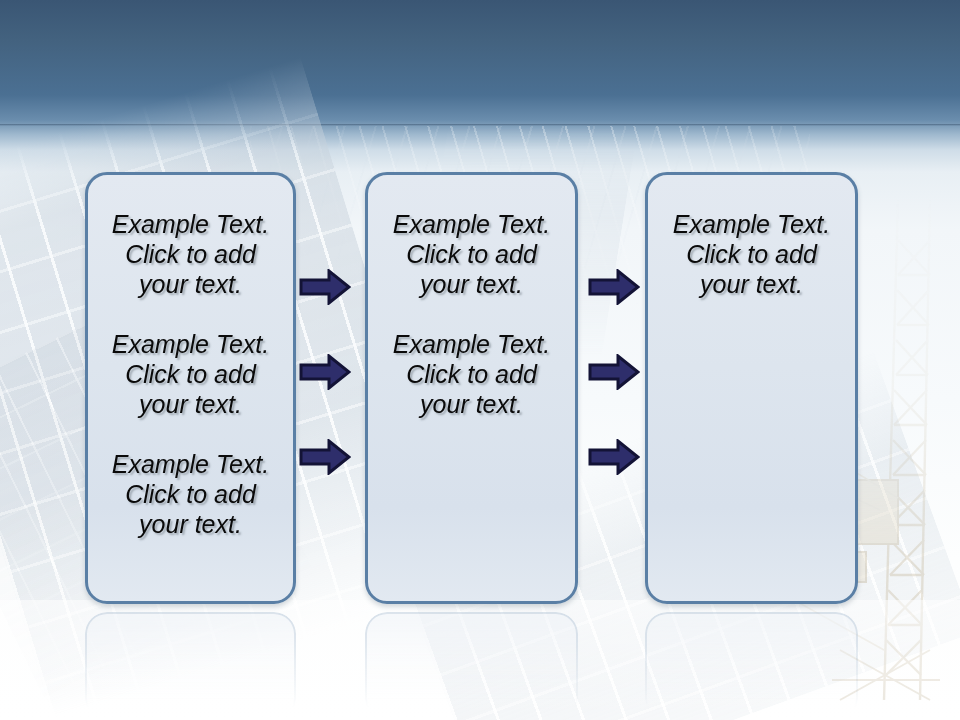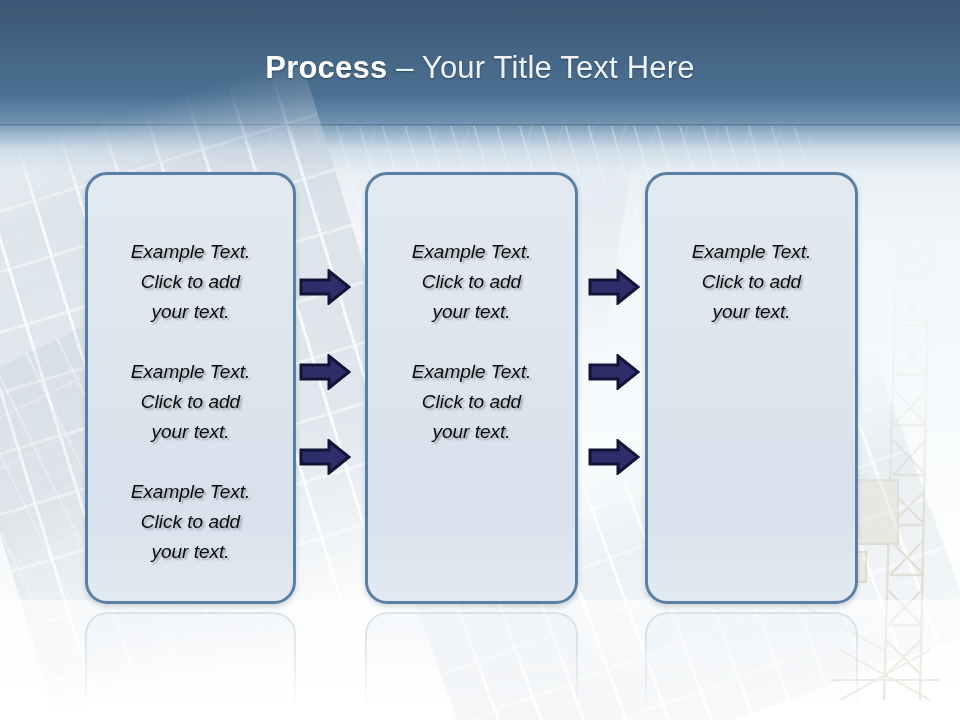--- a/index.html
+++ b/index.html
@@ -154,27 +154,26 @@
   #box-2{ left:365px; top:172px; width:213px; height:432px; }
   #box-3{ left:645px; top:172px; width:213px; height:432px; }
 
   .box-body{
     position:absolute;
     left:8px; right:8px; top:34px;
     text-align:center;
   }
   .para{
     font-style:italic;
-    font-size:19px;
+    font-size:25px;
     line-height:30px;
     color:#0a0a0a;
     text-shadow:2px 2px 2px rgba(110,120,130,.55);
     margin-bottom:30px;
     white-space:pre-line;
-    margin-top:28px;
   }
   .para:last-child{ margin-bottom:0; }
 
   
   .arrow{
     position:absolute;
     width:52px; height:36px;
   }
   .arrow svg{ display:block; width:52px; height:36px; }
 
@@ -258,23 +257,20 @@
       </g>
 
       <g stroke="#cdc2ab" stroke-width="2" fill="none">
         <line x1="60" y1="470" x2="150" y2="520"></line>
         <line x1="60" y1="520" x2="150" y2="470"></line>
         <line x1="52" y1="500" x2="160" y2="500"></line>
       </g>
     </svg>
   </div>
 
-  <div class="title">
-    <span class="strong">Process</span><span class="dash"> – </span><span class="rest">Your Title Text Here</span>
-  </div>
 
   <div class="refl" id="refl-1"></div>
   <div class="refl" id="refl-2"></div>
   <div class="refl" id="refl-3"></div>
   <div class="floor-haze"></div>
 
   <div class="box" id="box-1">
     <div class="box-body">
       <div class="para">Example Text.
 Click  to add

